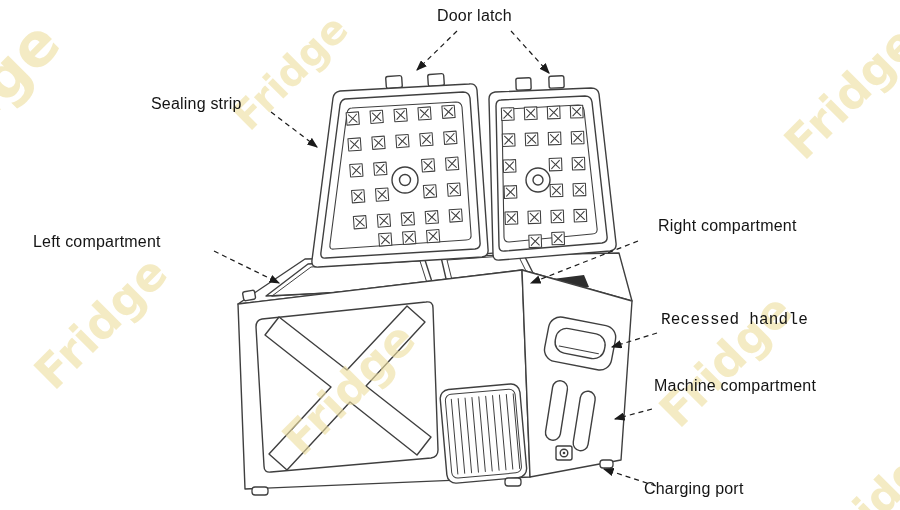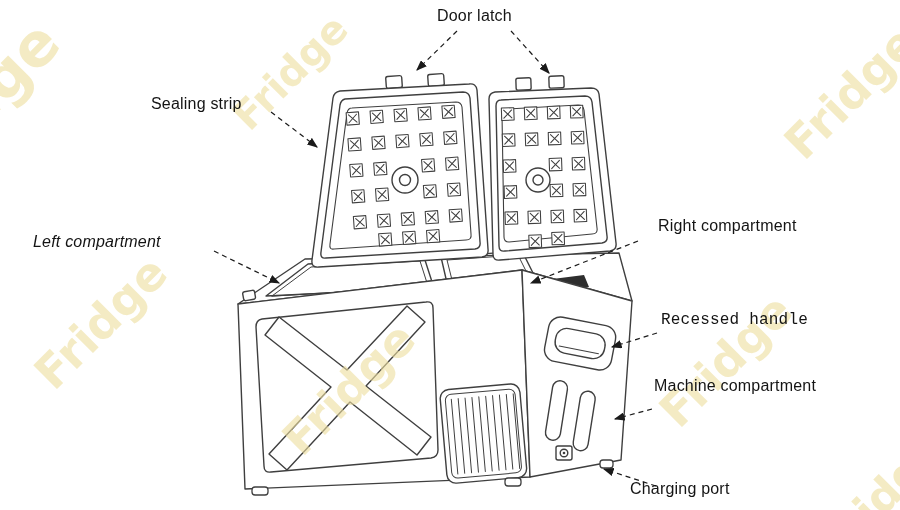--- a/index.html
+++ b/index.html
@@ -267,19 +267,19 @@
     <line x1="214" y1="251" x2="279" y2="283" marker-end="url(#ah)"></line>
     <line x1="638" y1="241" x2="531" y2="283" marker-end="url(#ah)"></line>
     <line x1="657" y1="333" x2="612" y2="347" marker-end="url(#ah)"></line>
     <line x1="652" y1="409" x2="615" y2="419" marker-end="url(#ah)"></line>
     <line x1="656" y1="486" x2="604" y2="469" marker-end="url(#ah)"></line>
   </g>
 </svg>
 
 <div class="callout" style="left:437px;top:6px;">Door latch</div>
 <div class="callout" style="left:151px;top:94px;">Sealing strip</div>
-<div class="callout" style="left:33px;top:232px;font-style:italic;">Left compartment</div>
+<div class="callout" style="left:33px;top:232px;">Left compartment</div>
 <div class="callout" style="left:621px;top:216px;margin-left:37px;">Right compartment</div>
 <div class="callout" style="left:661px;top:311px;font-family:Liberation Mono, monospace;">Recessed handle</div>
 <div class="callout" style="left:654px;top:376px;">Machine compartment</div>
-<div class="callout" style="left:630px;top:479px;text-align:center;">Charging port</div>
+<div class="callout" style="left:644px;top:479px;text-align:center;">Charging port</div>
 
 </div>
 
 </body></html>

